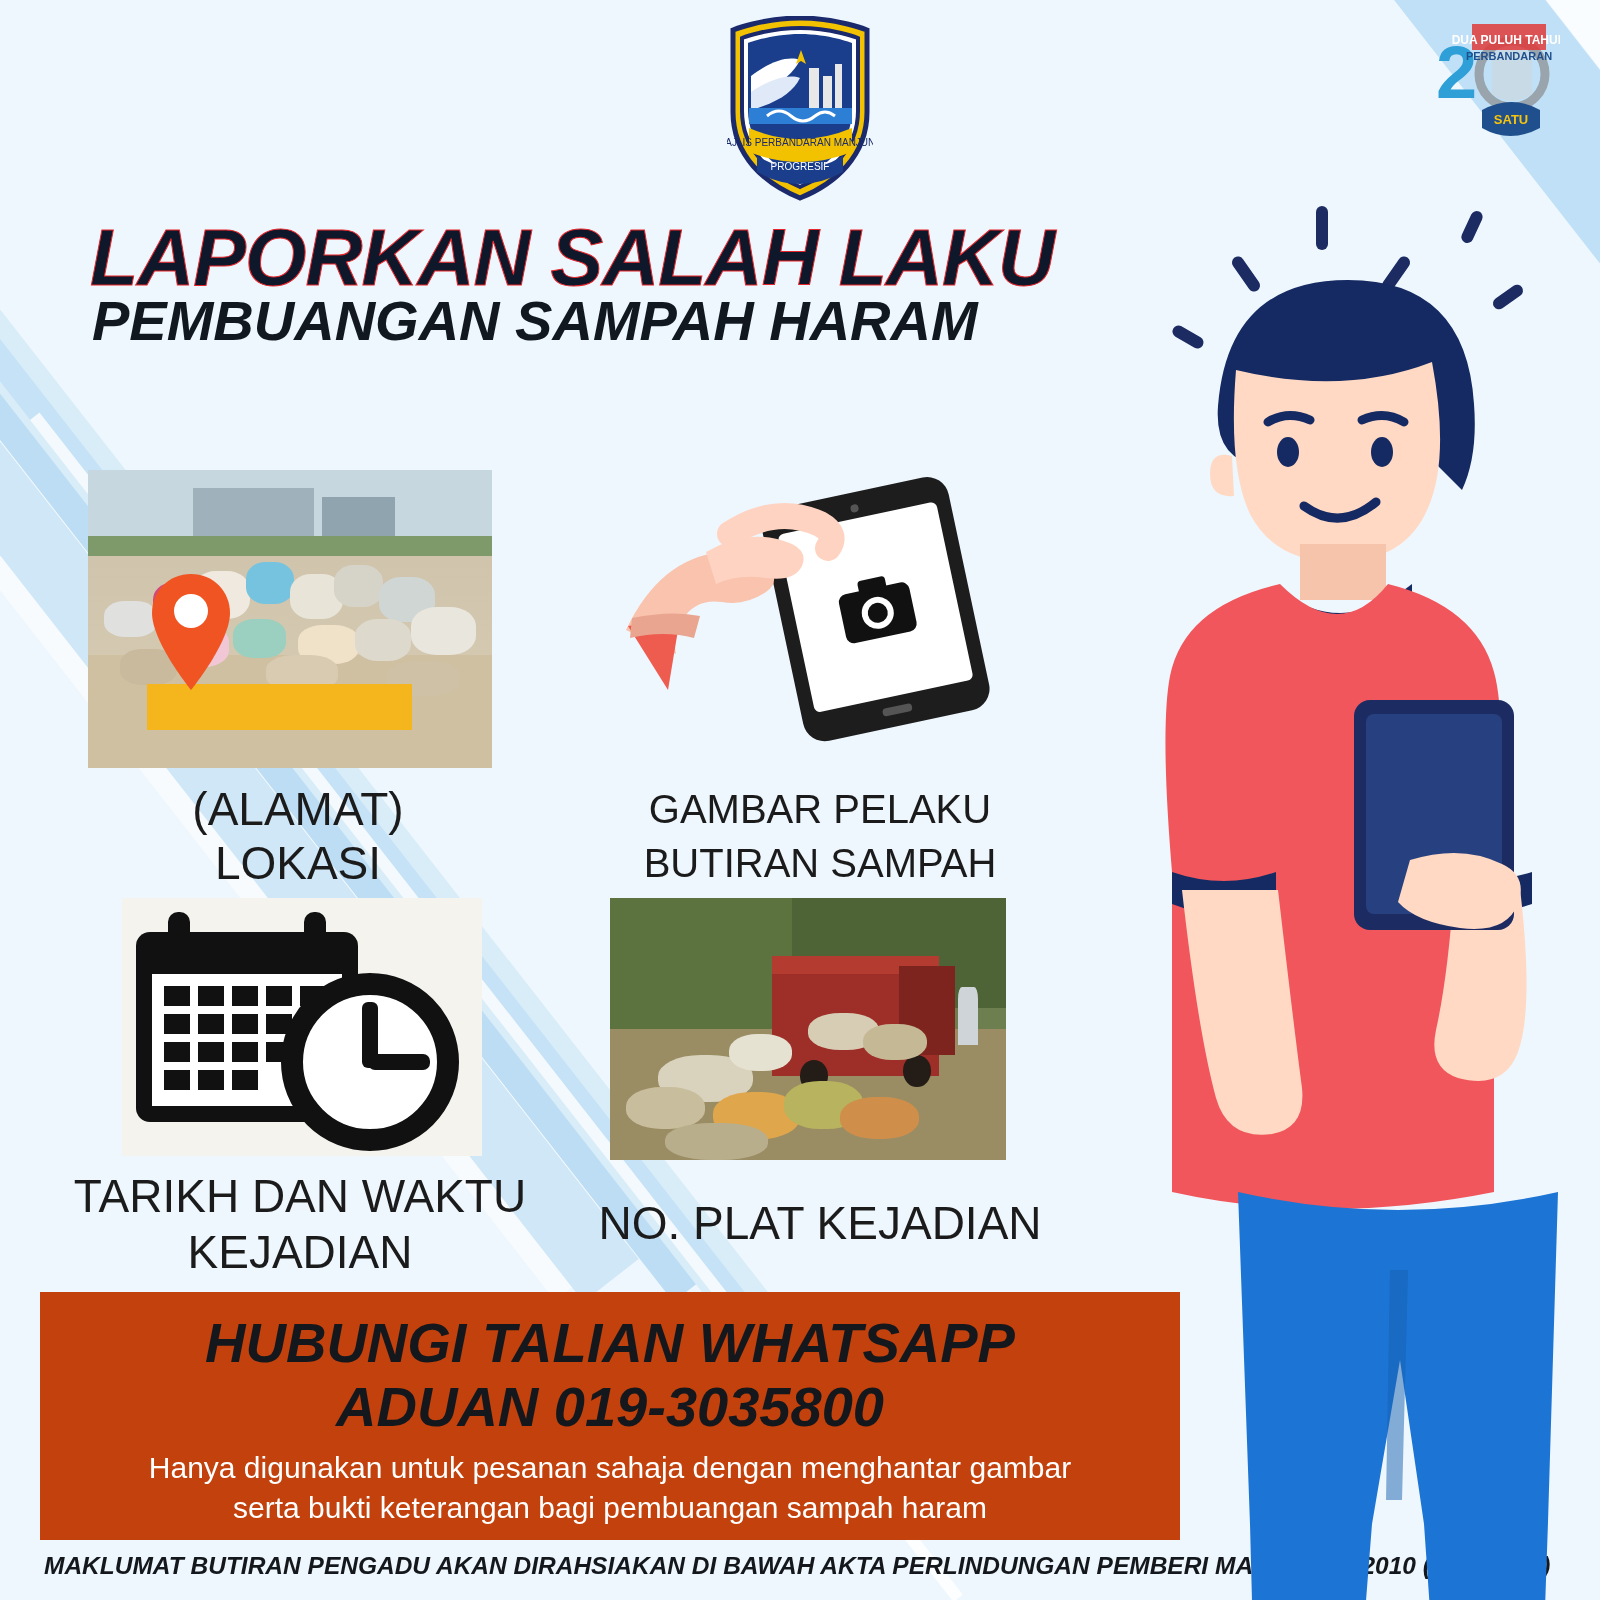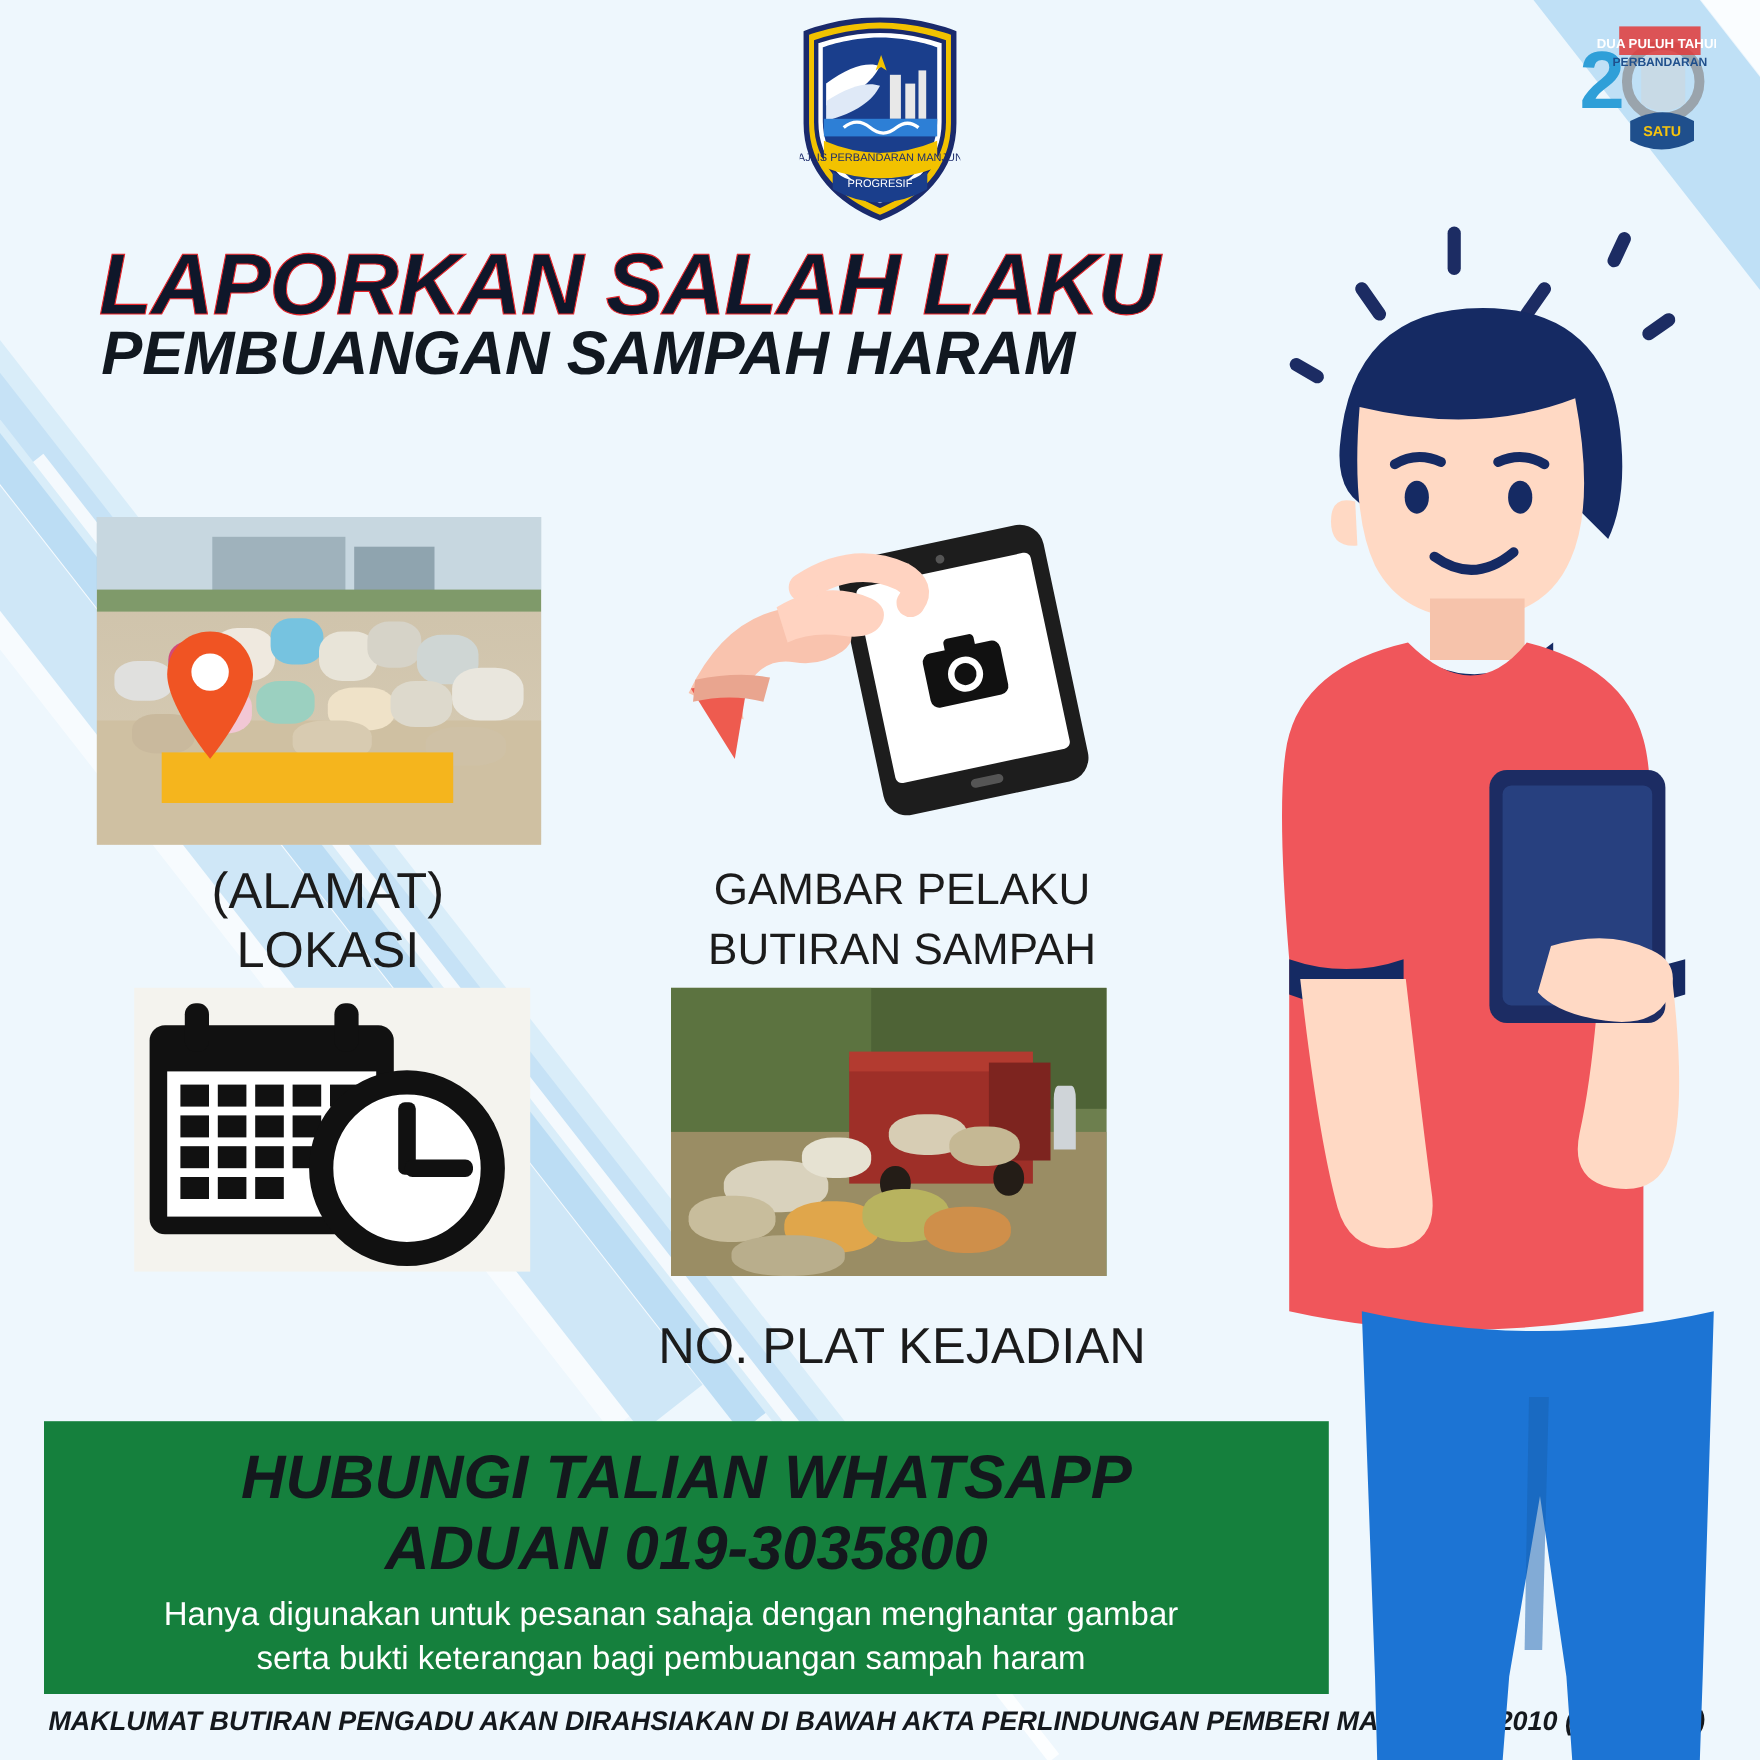--- a/index.html
+++ b/index.html
@@ -213,22 +213,21 @@
     color: #1b1b1b;
   }
 
   
   .red-box {
     position: absolute;
     left: 40px;
     top: 1292px;
     width: 1140px;
     height: 248px;
-    background: #15803d;
-    padding-left: 28px;
+    background: #c2410c;
   }
   .rb-line1 {
     position:absolute;
     left:0; top:18px; width:100%;
     text-align:center;
     font-size: 56px;
     font-weight:bold;
     font-style: italic;
     color:#14181d;
     white-space:nowrap;
@@ -439,20 +438,24 @@
     <div class="tr-heap" style="left:4%;top:72%;width:20%;height:16%;background:#c8bd9c;"></div>
     <div class="tr-heap" style="left:26%;top:74%;width:22%;height:18%;background:#e0a64b;"></div>
     <div class="tr-heap" style="left:44%;top:70%;width:20%;height:18%;background:#b8b35f;"></div>
     <div class="tr-heap" style="left:58%;top:76%;width:20%;height:16%;background:#cf8f4a;"></div>
     <div class="tr-heap" style="left:30%;top:52%;width:16%;height:14%;background:#e6e2d2;"></div>
     <div class="tr-heap" style="left:50%;top:44%;width:18%;height:14%;background:#d7cdb4;"></div>
     <div class="tr-heap" style="left:64%;top:48%;width:16%;height:14%;background:#c5b894;"></div>
     <div class="tr-heap" style="left:14%;top:86%;width:26%;height:14%;background:#b9ae8c;"></div>
   </div>
 
+  <div class="cap-tarikh">
+    <div>TARIKH DAN WAKTU</div>
+    <div>KEJADIAN</div>
+  </div>
 
   <div class="cap-plat">NO. PLAT KEJADIAN</div>
 
   <div class="red-box">
     <div class="rb-line1">HUBUNGI TALIAN WHATSAPP</div>
     <div class="rb-line2">ADUAN 019-3035800</div>
     <div class="rb-note">
       <div>Hanya digunakan untuk pesanan sahaja dengan menghantar gambar</div>
       <div>serta bukti keterangan bagi pembuangan sampah haram</div>
     </div>

